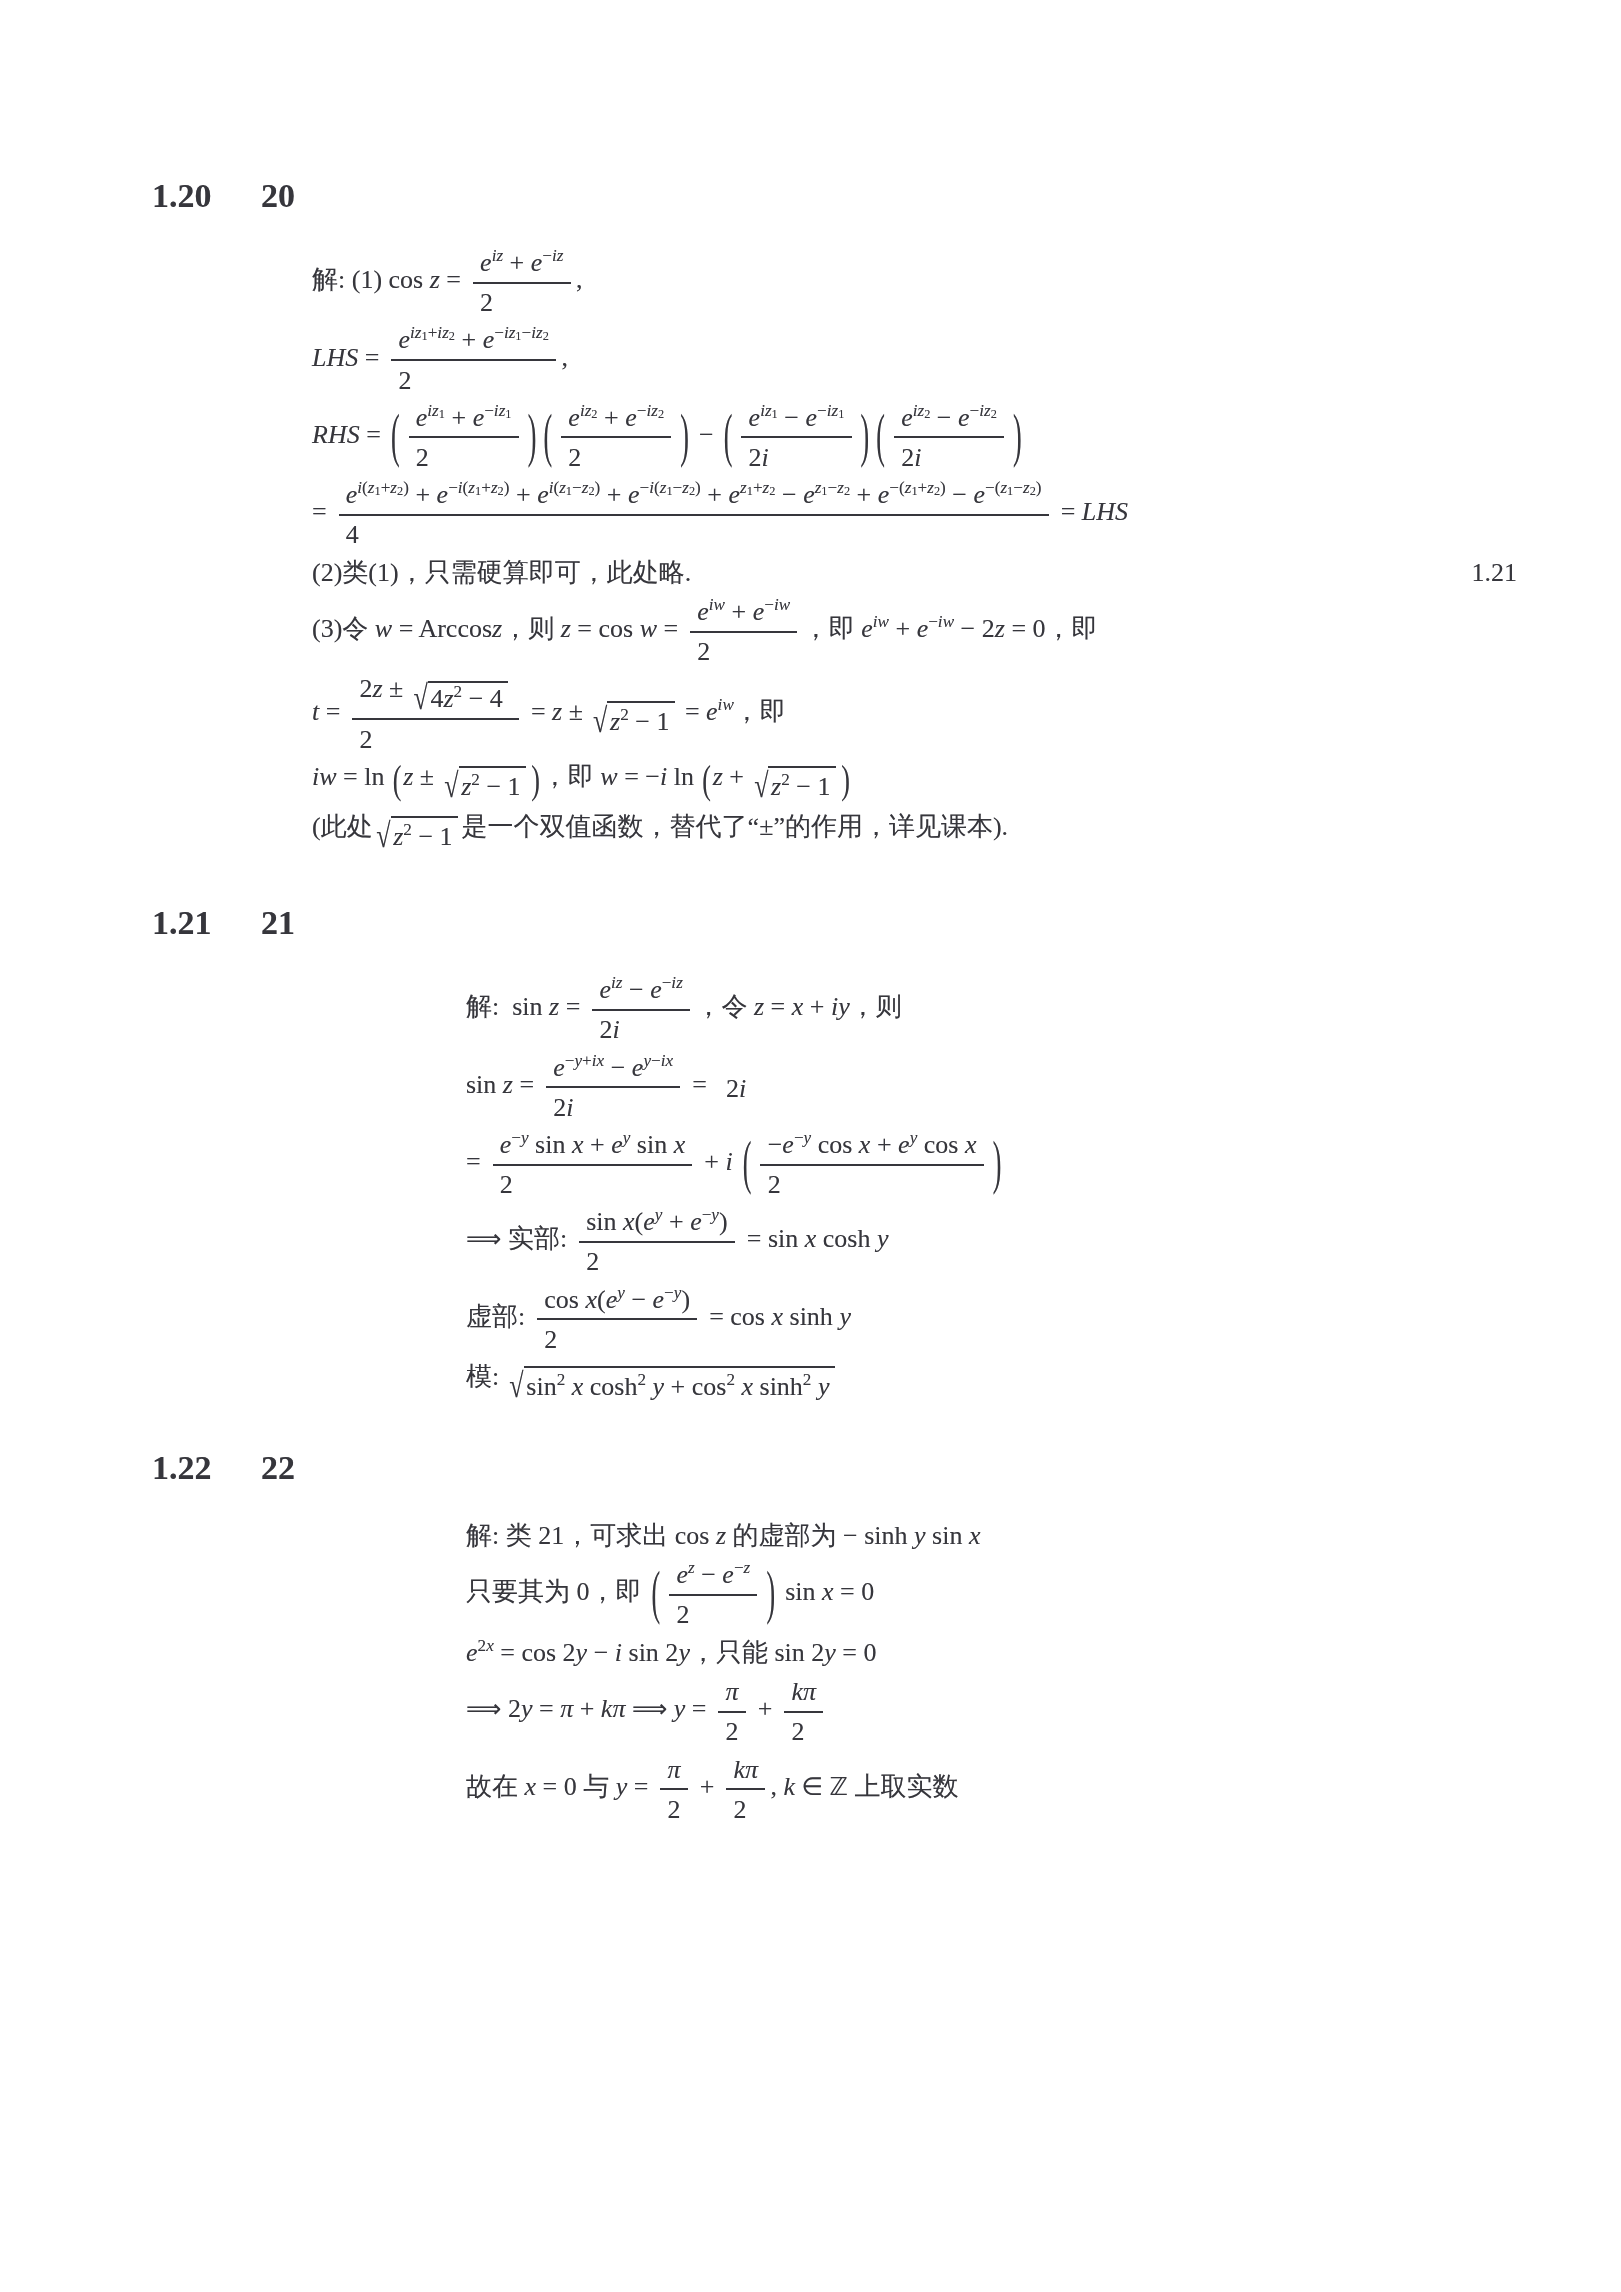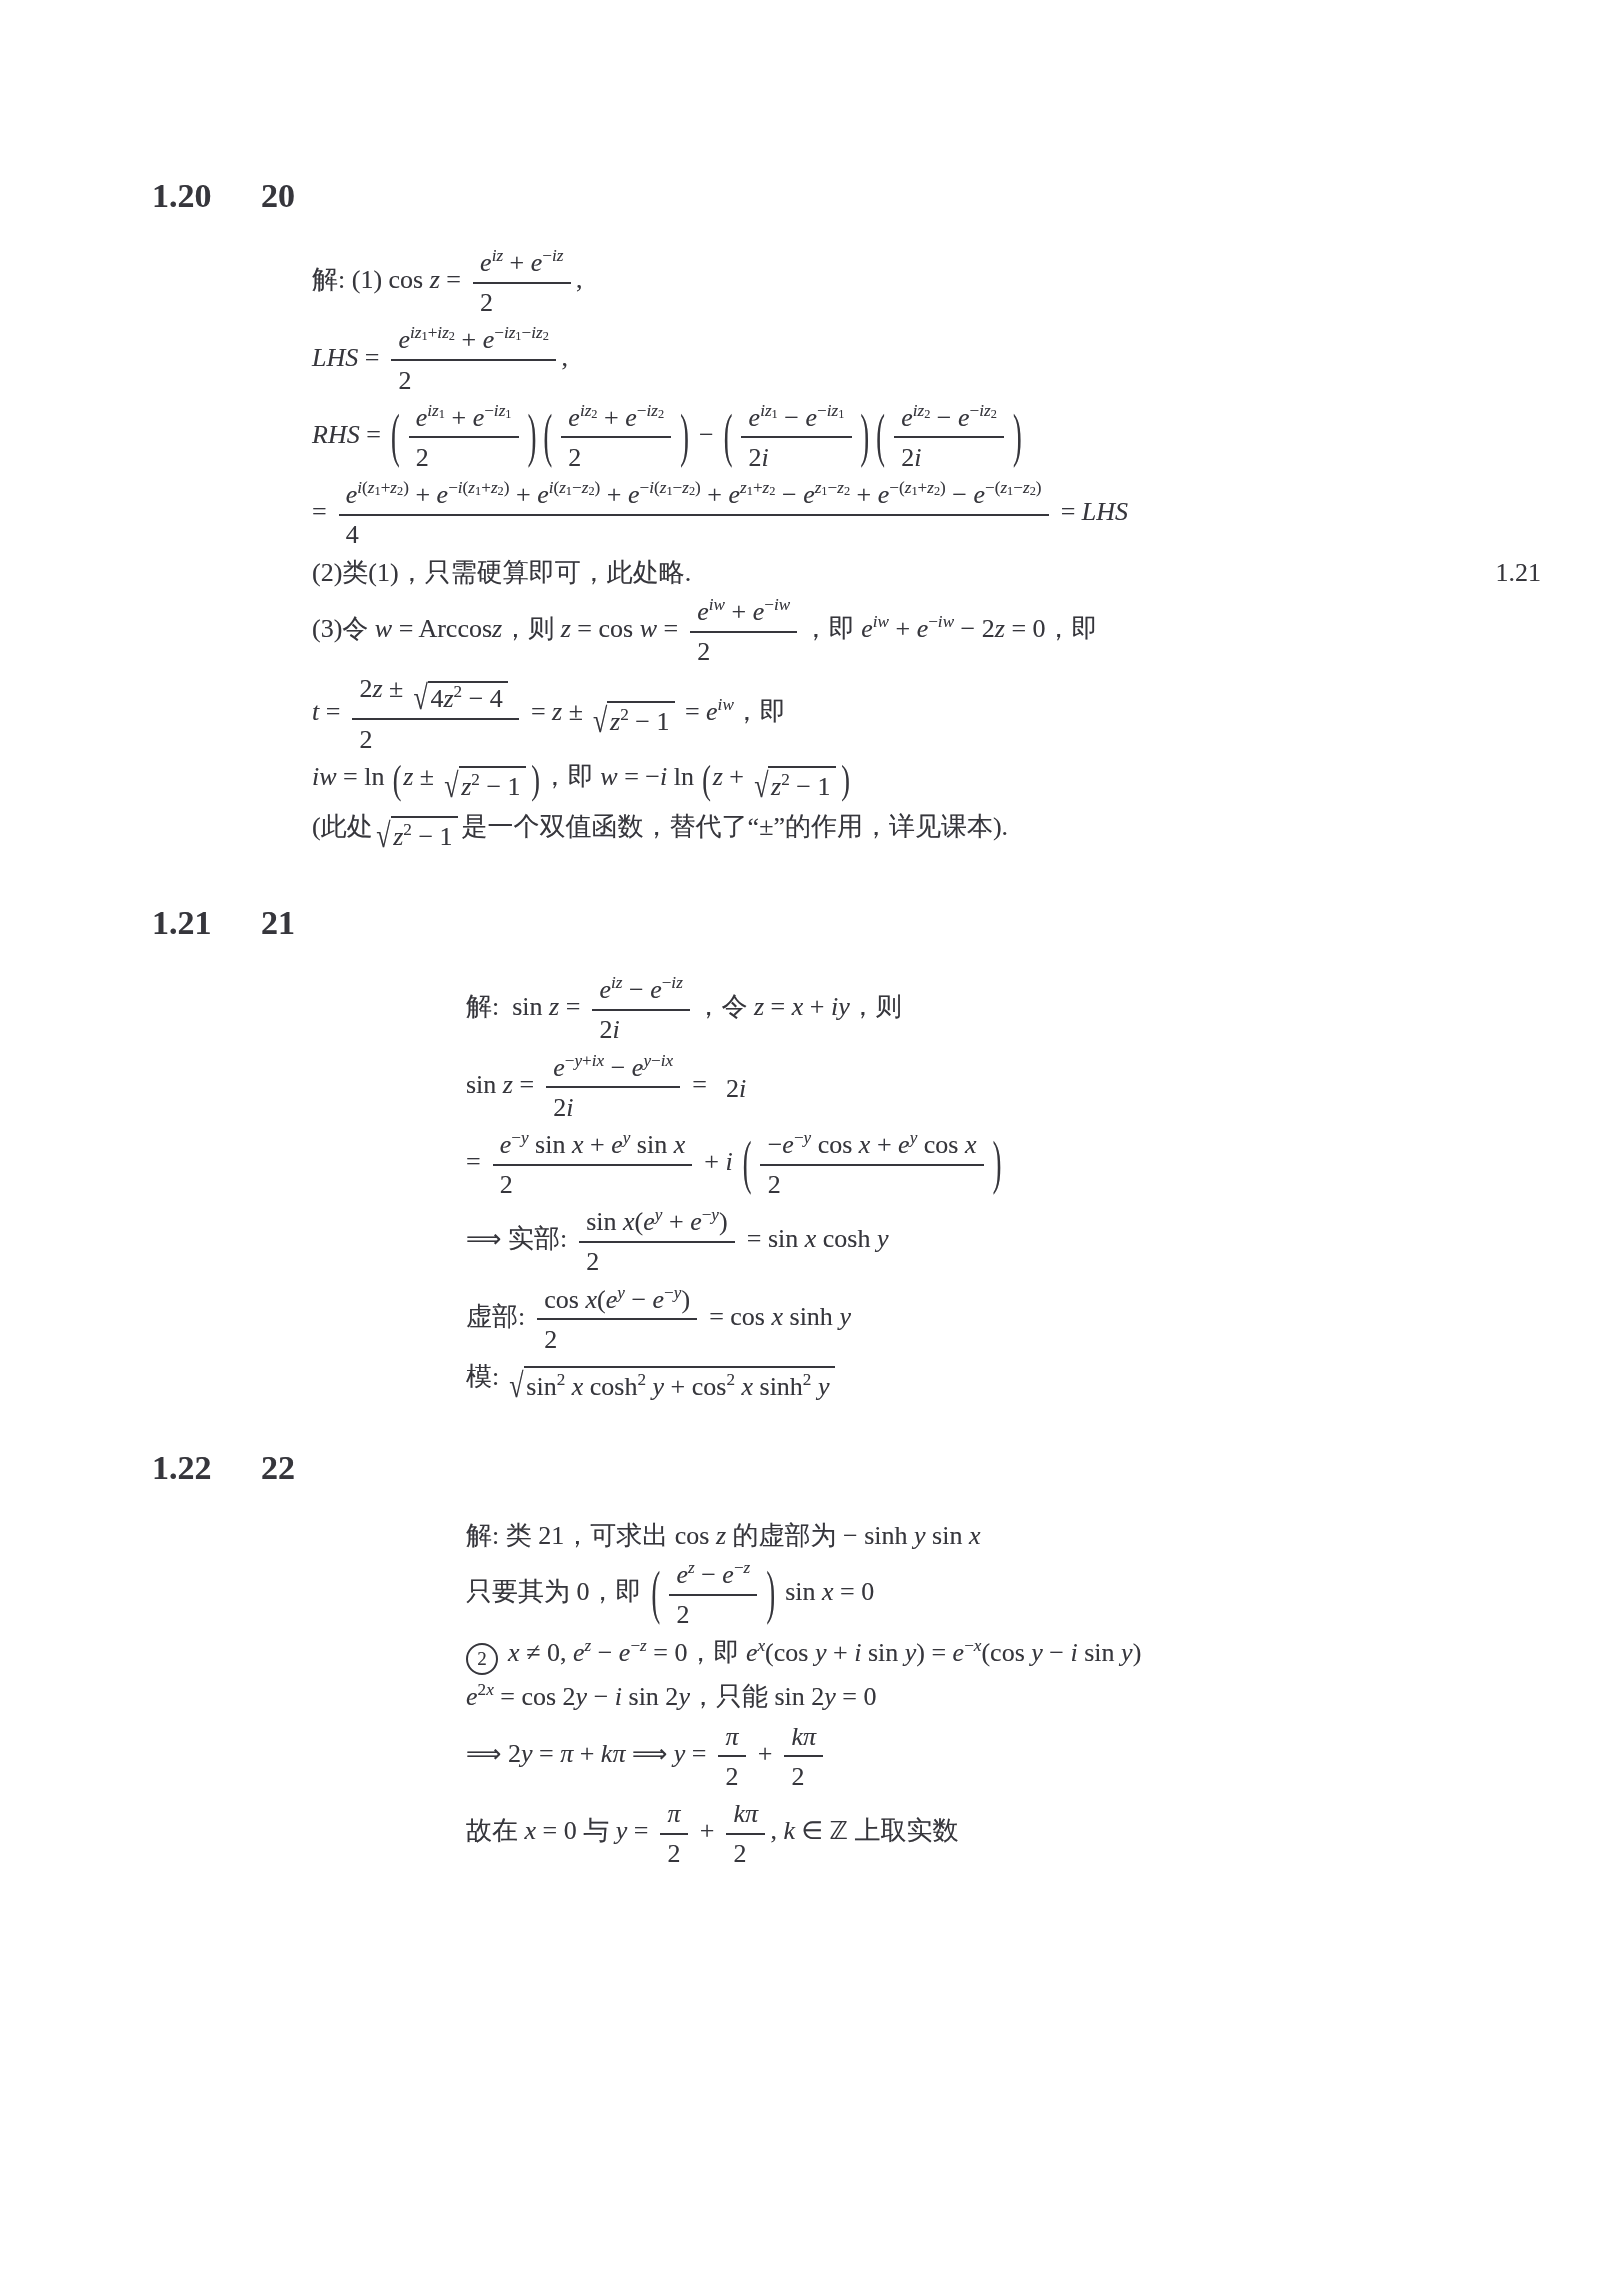--- a/index.html
+++ b/index.html
@@ -16,21 +16,21 @@
   .sec-head{
     margin:0 0 32px 152px;
     font-size:34px;
     font-weight:bold;
     line-height:1.1;
   }
   .sec-num{margin-right:41px;}
   .s0{padding-top:177px;}
   .s1{margin-top:50px;}
   .s2{margin-top:45px;}
-  .b0{margin-left:312px;margin-right:80px;}
+  .b0{margin-left:312px;margin-right:104px;}
   .b1{margin-left:466px;}
   .b2{margin-left:466px;}
   .mline{margin:5.4px 0;line-height:1.32;white-space:nowrap;}
   .pageref{float:right;}
   
   .fr{
     display:inline-flex;flex-direction:column;align-items:flex-start;
     vertical-align:middle;text-align:center;margin:0 5.4px;line-height:1.12;
   }
   .fr .nu{border-bottom:2.7px solid currentColor;padding:1.8px 7.2px 4.5px;}
@@ -161,21 +161,20 @@
     <h2 class="sec-head">
       <span class="sec-num">1.22</span>
       <span class="sec-title">22</span>
     </h2>
     <div class="block b2">
         <div class="mline"><span>解: 类 21，可求出 cos <i>z</i> 的虚部为 − sinh <i>y</i> sin <i>x</i></span></div>
         <div class="mline"><span>只要其为 0，即 <span class="bp">(</span><span class="fr">
               <span class="nu"><i>e</i><sup><i>z</i></sup> − <i>e</i><sup>−<i>z</i></sup></span>
               <span class="de">2</span>
             </span><span class="bp">)</span> sin <i>x</i> = 0</span></div>
-        <div class="mline"><span><span class="circ">2</span> <i>x</i> ≠ 0, <i>e</i><sup><i>z</i></sup> − <i>e</i><sup>−<i>z</i></sup> = 0，即 <i>e</i><sup><i>x</i></sup>(cos <i>y</i> + <i>i</i> sin <i>y</i>) = <i>e</i><sup>−<i>x</i></sup>(cos <i>y</i> − <i>i</i> sin <i>y</i>)</span></div>
         <div class="mline"><span><i>e</i><sup>2<i>x</i></sup> = cos 2<i>y</i> − <i>i</i> sin 2<i>y</i>，只能 sin 2<i>y</i> = 0</span></div>
         <div class="mline"><span><span class="imp">⟹</span> 2<i>y</i> = <i>π</i> + <i>k</i><i>π</i> <span class="imp">⟹</span> <i>y</i> = <span class="fr">
               <span class="nu"><i>π</i></span>
               <span class="de">2</span>
             </span> + <span class="fr">
               <span class="nu"><i>k</i><i>π</i></span>
               <span class="de">2</span>
             </span></span></div>
         <div class="mline"><span>故在 <i>x</i> = 0 与 <i>y</i> = <span class="fr">
               <span class="nu"><i>π</i></span>

